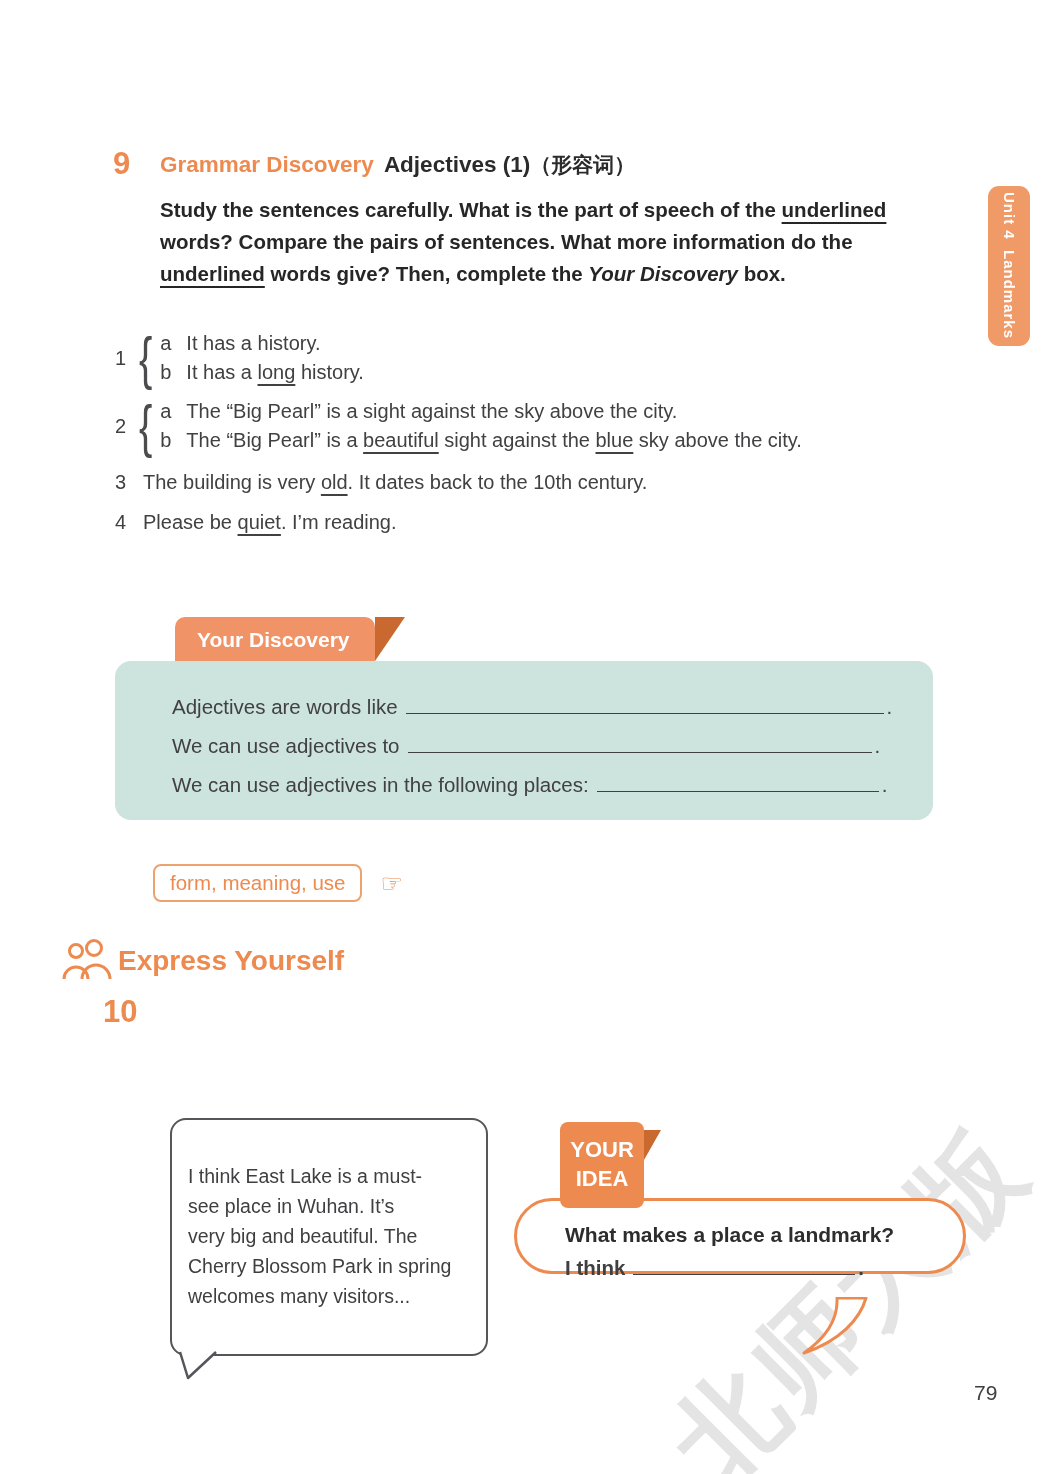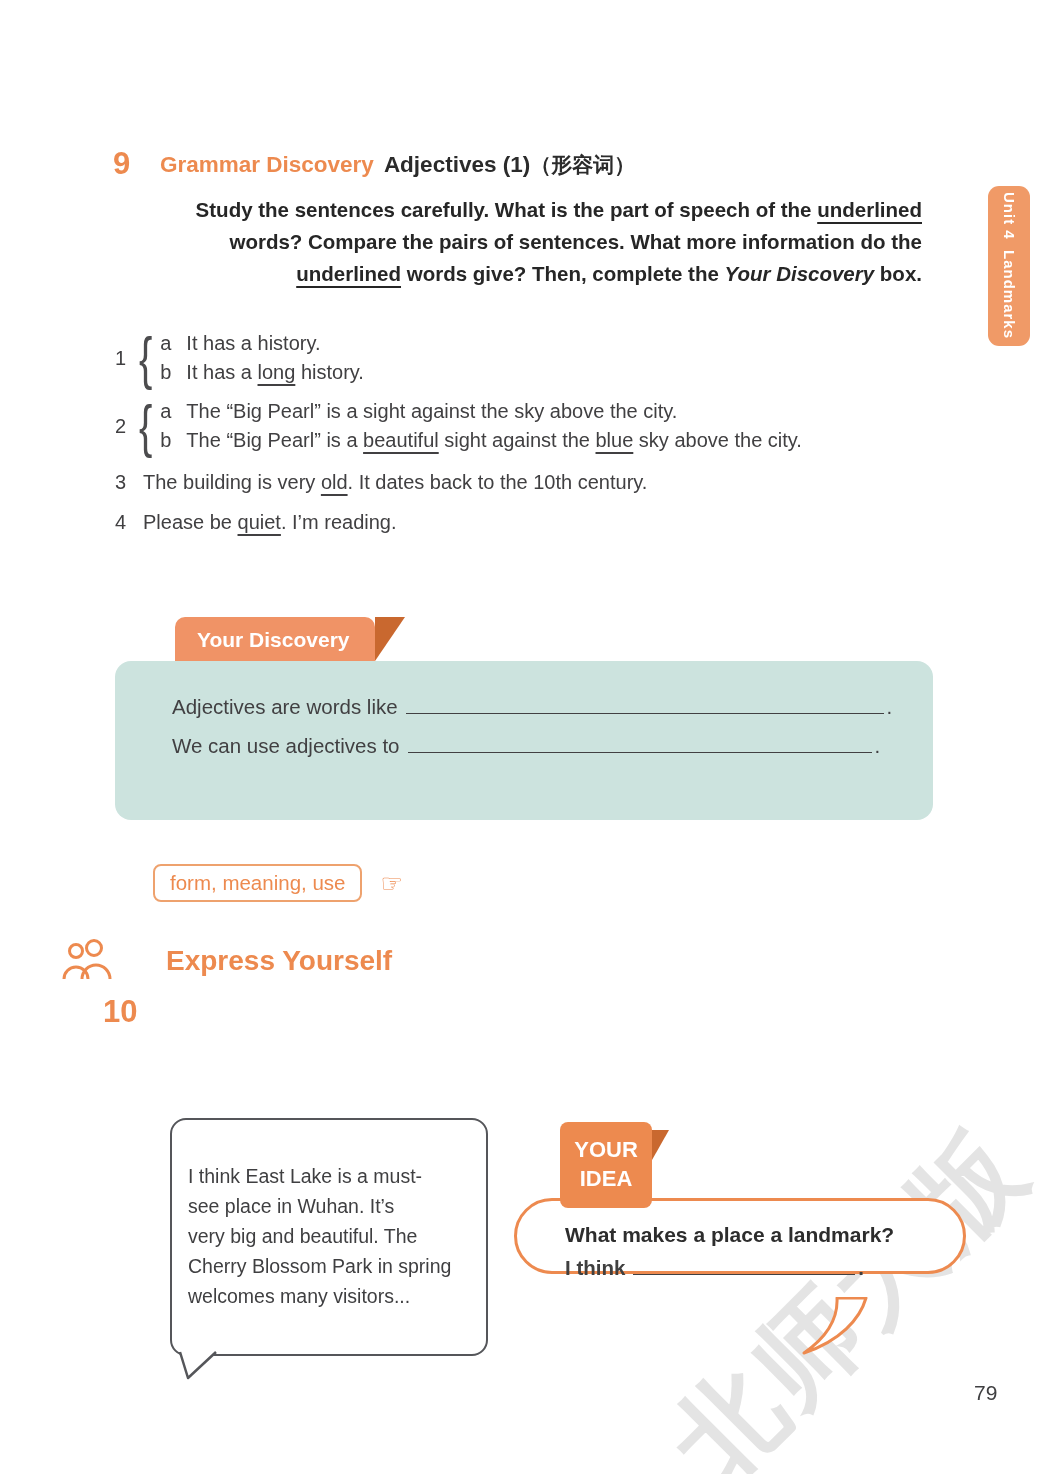--- a/index.html
+++ b/index.html
@@ -15,21 +15,21 @@
 
   .sec-num{font-size:31px;font-weight:bold;color:#ED8A4F;line-height:1;}
   #sec9-num{left:113px;top:148px;}
   #w-num{left:103px;top:996px;}
 
   #sec9-heading{left:160px;top:151px;font-size:22.5px;font-weight:bold;color:#2b2b2b;white-space:nowrap;}
   #sec9-heading .title{color:#ED8A4F;margin-right:10px;}
   #sec9-heading .cn{font-weight:700;font-size:21px;}
 
   .instructions{font-size:20.5px;font-weight:bold;color:#262626;line-height:32px;}
-  #instr{left:160px;top:194px;width:762px;text-align:right;}
+  #instr{left:160px;top:194px;width:762px;}
   #writing{left:160px;top:999px;width:760px;}
   #writing .wlabel{color:#ED8A4F;margin-right:13px;}
 
   .u{text-decoration:underline;text-decoration-thickness:1.6px;text-underline-offset:5px;}
   .em-it{font-style:italic;}
 
   .sent-row{left:115px;display:flex;align-items:center;font-size:20px;color:#414042;line-height:29px;}
   .sent-row .num{width:22px;flex:none;}
   .single .num{width:28px;}
   .brace{flex:none;font-size:40px;font-weight:300;color:#4c4c4e;transform:scaleY(1.45);margin:0 8px 0 2px;line-height:1;}
@@ -51,31 +51,31 @@
   .disc-line{font-size:20.5px;line-height:39px;color:#414042;}
   .blank{display:inline-block;border-bottom:1.7px solid #414042;height:15px;margin-left:8px;margin-right:3px;}
 
   
   #ref-row{left:115px;top:864px;display:flex;align-items:center;margin-left:38px;}
   .fmu{border:2px solid #EEA26E;border-radius:8px;padding:5px 15px;color:#ED8A4F;font-size:20.5px;}
   .pointer{margin:0 12px 0 18px;color:#ED8A4F;font-size:25px;line-height:1;}
   .ref-text{color:#ED8A4F;font-size:21px;}
 
   
-  #express{left:60px;top:938px;display:flex;align-items:center;gap:48px;}
+  #express{left:60px;top:938px;display:flex;align-items:center;}
   #express .icon{width:54px;height:46px;margin-right:4px;flex:none;}
   #express .title{font-size:28px;font-weight:bold;color:#ED8A4F;}
 
   
   #ex-bubble{left:170px;top:1118px;width:318px;border:2.5px solid #55565A;border-radius:16px;background:#fff;
              padding:11px 10px 13px 16px;font-size:19.5px;line-height:30px;color:#3f3f41;white-space:pre-line;}
   #ex-tail{position:absolute;left:4px;bottom:-27px;}
 
   
-  #idea-tag{left:560px;top:1122px;width:92px;height:86px;background:#ED8A4F;border-radius:8px;z-index:3;
+  #idea-tag{left:560px;top:1122px;width:84px;height:86px;background:#ED8A4F;border-radius:8px;z-index:3;
             color:#fff;font-weight:bold;font-size:22px;line-height:29px;text-align:center;padding-top:13px;}
   #idea-tag .fold{position:absolute;right:-17px;top:8px;width:17px;height:30px;background:#C9682F;
                   clip-path:polygon(0 0,100% 0,0 100%);}
   #idea-bubble{left:514px;top:1198px;width:452px;height:76px;background:#fff;border:3px solid #ED8A4F;
                border-radius:46px;z-index:2;padding:22px 0 0 48px;}
   .idea-q{font-size:21px;font-weight:bold;color:#2d2d2d;}
   .idea-a{font-size:20.5px;margin-top:9px;color:#404040;font-weight:bold;}
   #idea-tail{left:800px;top:1297px;z-index:2;}
 
   #watermark{left:580px;top:1235px;width:540px;font-size:106px;font-weight:bold;color:rgba(120,120,120,0.20);
@@ -136,20 +136,21 @@
     <span><span>Please be </span><span class="u">quiet</span><span>. I’m reading.</span></span>
   </div>
 
   <div id="disc-tab" class="abs">
     <span>Your Discovery</span>
     <span class="fold"></span>
   </div>
   <div id="disc-box" class="abs">
     <div class="disc-line"><span>Adjectives are words like</span><span class="blank" style="width:478px"></span><span>.</span></div>
     <div class="disc-line"><span>We can use adjectives to</span><span class="blank" style="width:464px"></span><span>.</span></div>
+    <div class="disc-line"><span>We can use adjectives in the following places:</span><span class="blank" style="width:282px"></span><span>.</span></div>
   </div>
 
   <div id="ref-row" class="abs">
     <span class="fmu">form, meaning, use</span>
     <span class="pointer">☞</span>
   </div>
 
   <div id="express" class="abs">
     <svg class="icon" viewBox="0 0 54 46">
       <circle cx="16" cy="13" r="6.5" fill="none" stroke="#ED8A4F" stroke-width="3"></circle>

